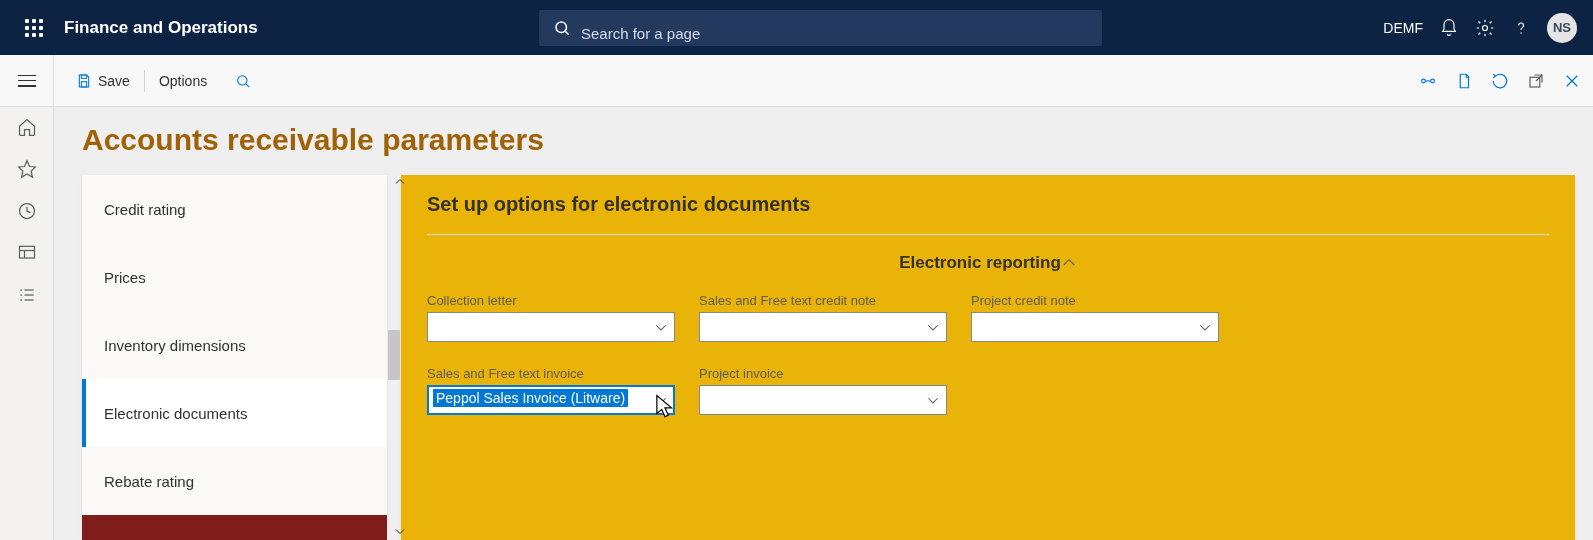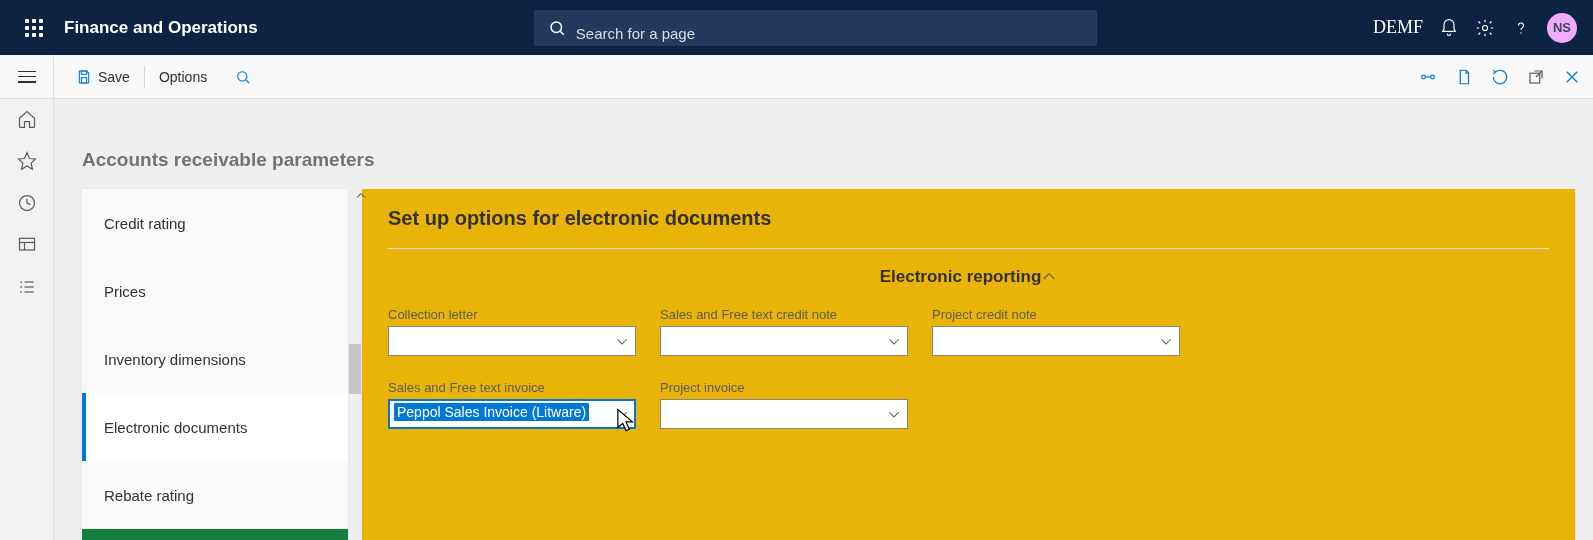--- a/index.html
+++ b/index.html
@@ -42,33 +42,33 @@
     color:#fff; font-size:15px;
     padding:12px 14px 0 42px;
     outline:none;
   }
   .global-search input::placeholder { color:#d8dde6; }
   .global-search .sicon {
     position:absolute; left:14px; top:50%; transform:translateY(-50%);
     stroke:#fff;
   }
   .hdr-right { display:flex; align-items:center; gap:16px; margin-right:6px;}
-  .hdr-right .txt { font-size:18px; color:#fff;font-family:Liberation Serif, serif; }
+  .hdr-right .txt { font-size:14px; color:#fff; }
   .hdr-icon { width:20px; height:20px; stroke:#fff; stroke-width:1.4; fill:none; cursor:pointer;}
   .avatar {
     width:30px;height:30px;border-radius:50%;
-    background:#f0abfc;color:#3a4a5a;
+    background:#e5e5e5;color:#3a4a5a;
     display:flex;align-items:center;justify-content:center;
     font-size:13px;font-weight:600;cursor:pointer;
   }
 
   
   .action-row {
     display:flex;
-    height:44px;
+    height:52px;
     background:#f8f8f8;
     border-bottom:1px solid #e1dfdd;
   }
   .hamburger-cell {
     width:54px;display:flex;align-items:center;justify-content:center;
     border-right:1px solid #e1dfdd; cursor:pointer;
   }
   .hamburger-lines { width:18px;height:12px;display:flex;flex-direction:column;justify-content:space-between;}
   .hamburger-lines span { height:1.5px;background:#323130;}
   .action-bar {
@@ -93,29 +93,29 @@
   .left-rail {
     width:54px; background:#f3f2f1; border-right:1px solid #e1dfdd;
     display:flex;flex-direction:column;align-items:center;padding-top:10px;gap:22px;
   }
   .left-rail .ricon { width:20px;height:20px;stroke:#605e5c;fill:none;stroke-width:1.5;cursor:pointer;}
 
   .content-scroll {
     flex:1; background:#efefef; overflow:hidden; padding:16px 18px 0 28px;
   }
   .page-title {
-    font-size:19px; font-weight:600; color:#737373; margin-bottom:18px;margin-top:34px;
+    font-size:30px; font-weight:600; color:#a16207; margin-bottom:18px;
   }
   .split {
     display:flex; height:calc(100% - 60px);
   }
 
   
   .left-panel {
-    width:266px; background:#15803d; position:relative;
+    width:305px; background:#7f1d1d; position:relative;
     box-shadow: 0 1px 3px rgba(0,0,0,0.08);
   }
   .nav-item {
     height:68px; display:flex; align-items:center;
     padding:0 22px; font-size:15px; color:#323130;
     background:#faf9f8; cursor:pointer;
   }
   .nav-item.active {
     background:#fff; font-weight:400;
     position:relative;

